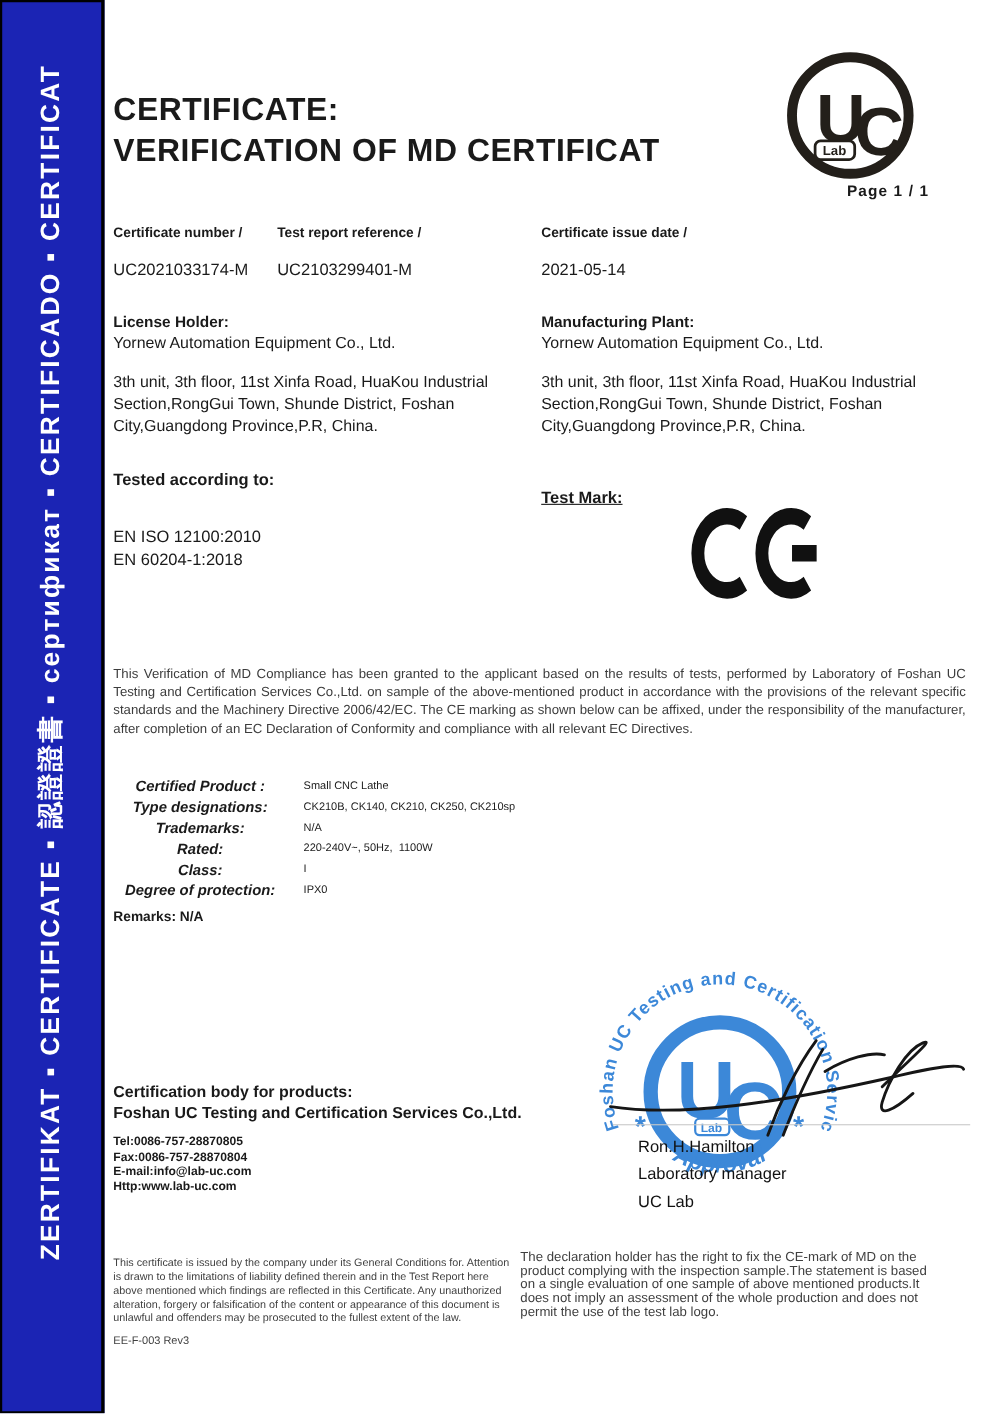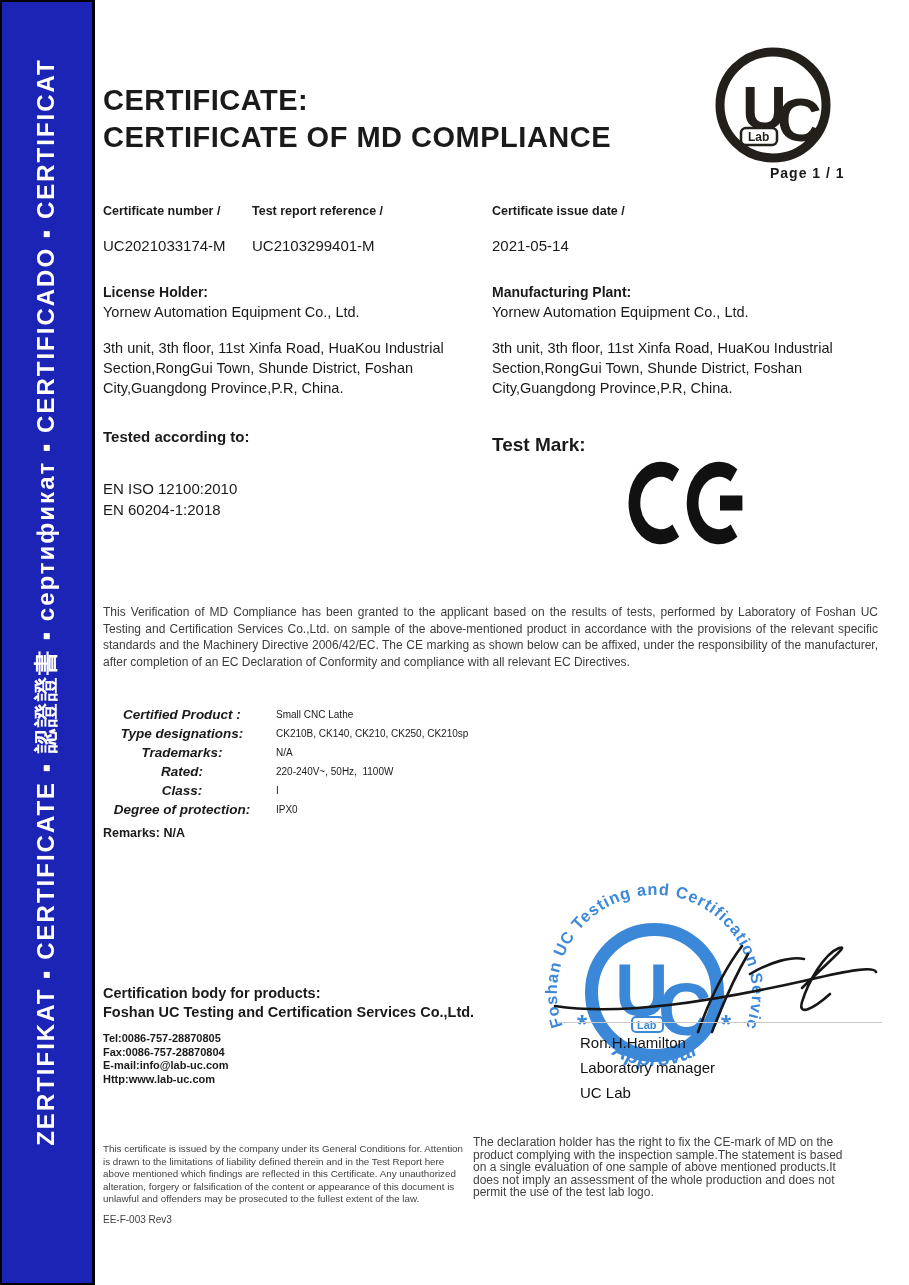--- a/index.html
+++ b/index.html
@@ -30,21 +30,21 @@
   .meta-value { position:absolute; top:237px; font-size:15px; }
   .c1 { left:103px; } .c2 { left:252px; } .c3 { left:492px; }
   
   .block-label { font-size:14px; font-weight:bold; }
   .holder { position:absolute; top:284px; left:103px; width:382px; }
   .plant  { position:absolute; top:284px; left:492px; width:382px; }
   .holder-name { font-size:14.5px; margin-top:4px; }
   .holder-addr { font-size:14.5px; line-height:20px; margin-top:18px; }
   
   .tested-label { position:absolute; left:103px; top:428px; font-size:15px; font-weight:bold; }
-  .mark-label   { position:absolute; left:492px; top:434px; font-size:19px; font-weight:bold; }
+  .mark-label   { position:absolute; left:492px; top:444px; font-size:15px; font-weight:bold;text-decoration:underline; }
   .standards { position:absolute; left:103px; top:478px; font-size:15px; line-height:21px; }
   .ce-mark { position:absolute; left:626px; top:460px; }
   
   .grant { position:absolute; left:103px; top:604px; width:775px; font-size:12px; line-height:16.5px; color:#3c3c3c; text-align:justify; }
   
   .product { position:absolute; left:103px; top:705px; width:560px; }
   .prod-row { display:flex; line-height:19px; }
   .prod-label { width:158px; text-align:center; font-size:13.5px; font-weight:bold; font-style:italic; }
   .prod-value { margin-left:15px; font-size:10px; white-space:pre-wrap; }
   .remarks { position:absolute; left:103px; top:826px; font-size:12.5px; font-weight:bold; }
@@ -65,21 +65,21 @@
 <body>
 
 <div class="page">
 
   <div class="sideband">
     <div class="sideband-text">ZERTIFIKAT ▪ CERTIFICATE ▪ 認證證書 ▪ сертификат ▪ CERTIFICADO ▪ CERTIFICAT</div>
   </div>
 
   <div class="title">
     <div>CERTIFICATE:</div>
-    <div>CERTIFICATE OF MD COMPLIANCE</div>
+    <div>VERIFICATION OF MD CERTIFICAT</div>
   </div>
 
   <div class="uc-logo">
     <svg width="126" height="126" viewBox="0 0 126 126">
       <circle cx="63" cy="63" r="53" fill="#ffffff" stroke="#231f1a" stroke-width="9"></circle>
       <text x="32" y="87" font-family="Liberation Sans, sans-serif" font-size="62" font-weight="bold" fill="#231f1a">U</text>
       <text x="67" y="99" font-family="Liberation Sans, sans-serif" font-size="62" font-weight="bold" fill="#231f1a">C</text>
       <rect x="31" y="86" width="36" height="17" rx="5" fill="#ffffff" stroke="#231f1a" stroke-width="2.5"></rect>
       <text x="38" y="99" font-family="Liberation Sans, sans-serif" font-size="12" font-weight="bold" fill="#231f1a">Lab</text>
     </svg>

